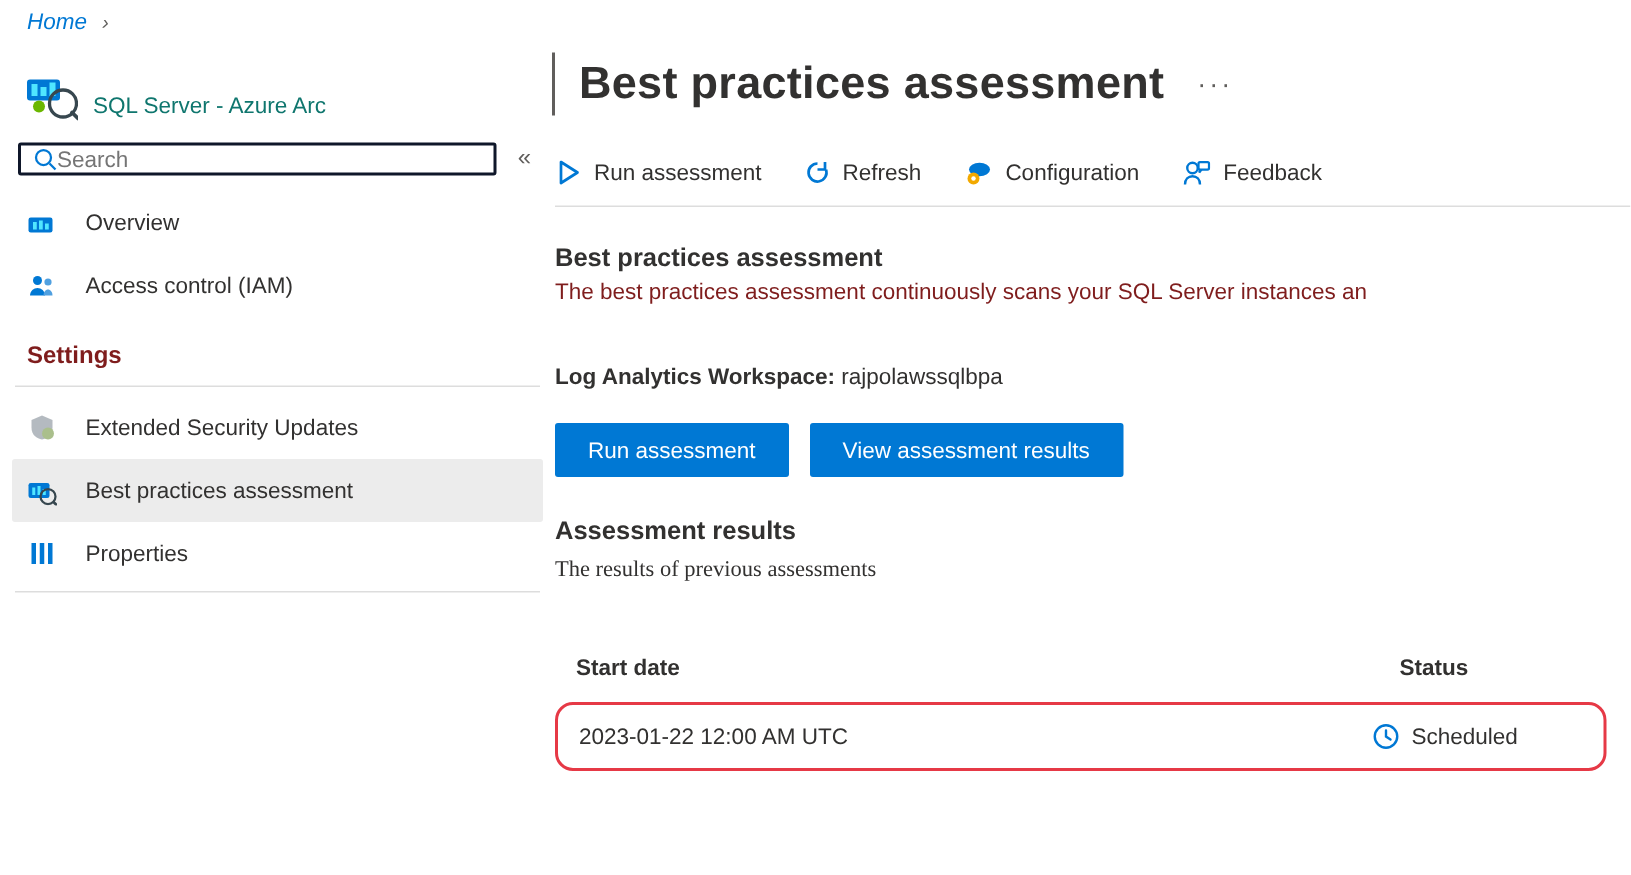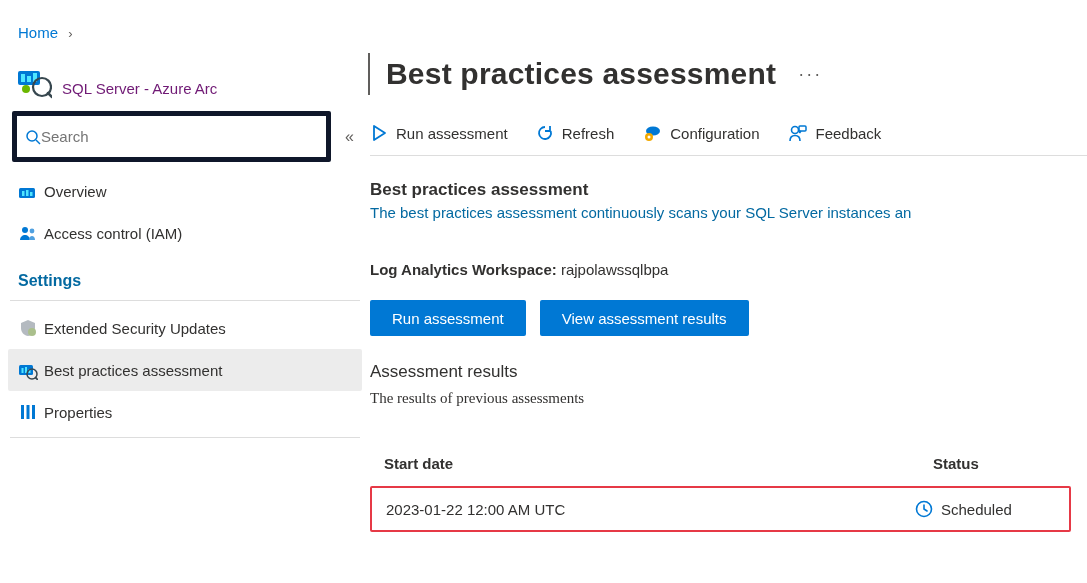--- a/index.html
+++ b/index.html
@@ -6,59 +6,60 @@
     body {
       font-family: 'Segoe UI', Tahoma, sans-serif;
       font-size: 14px;
       color: #323130;
       background: #fff;
       width: 1087px;
       height: 583px;
       overflow: hidden;
     }
     .breadcrumb {
-      padding: 24px 18px 4px;
+      padding: 6px 18px 4px;
       font-size: 15px;
+      font-style: italic;
     }
     .breadcrumb a { color: #0078d4; text-decoration: none; }
     .breadcrumb .chevron { color: #605e5c; margin: 0 6px; font-size: 13px;}
     .layout { display: flex; height: calc(100% - 30px); }
     .sidebar {
       width: 370px;
       flex-shrink: 0;
       padding: 10px 8px 0 8px;
     }
     .resource-header {
       display: flex; align-items: flex-end; gap: 10px;
       padding: 8px 8px 12px 8px;
     }
     .resource-icon {
       width: 36px; height: 36px; position: relative; flex-shrink:0;
     }
-    .resource-subtitle { color: #701a75; font-size: 15px; padding-bottom:2px;}
+    .resource-subtitle { color: #0f766e; font-size: 15px; padding-bottom:2px;}
     .search-row { display:flex; align-items:center; gap:10px; padding: 0 4px 8px 4px;}
     .search-box {
       flex:1; display:flex; align-items:center;
-      border:5px solid #0f172a; border-radius:2px;
-      height:51px; padding:0 8px;
+      border:2px solid #0f172a; border-radius:2px;
+      height:22px; padding:0 8px;
     }
     .search-box input {
       border:none; outline:none; flex:1; font-size:15px; color:#605e5c;
       background:transparent;
     }
     .collapse-btn { color:#605e5c; cursor:pointer; font-size:16px; padding:4px;}
     .nav-item {
-      display:flex; align-items:center; gap:6px;
+      display:flex; align-items:center; gap:19px;
       height:42px; padding:0 10px; cursor:pointer;
       font-size:15px; border-radius:2px;
     }
     .nav-item.selected { background:#ececec; }
     .nav-item .nav-icon { width:20px; height:20px; display:flex; align-items:center; justify-content:center; flex-shrink:0;}
     .nav-section-title {
-      font-size:16px; font-weight:600; color:#0369a1;
+      font-size:16px; font-weight:600; color:#7f1d1d;
       padding:18px 10px 6px 10px;
     }
     .nav-section-divider { border-top:1px solid #ddd; margin:4px 2px 6px 2px;}
     .muted-icon { filter: grayscale(60%); opacity:0.7;}
 
     .main {
       flex:1; padding: 0 0 0 0; position:relative;
     }
     .main-header {
       display:flex; align-items:center; gap:10px; padding: 8px 0 6px 0;
@@ -69,36 +70,36 @@
     .main-title { font-size:30px; font-weight:600; color:#323130; letter-spacing:0.2px;}
     .more-dots { color:#605e5c; font-size:18px; letter-spacing:2px; margin-left:12px; cursor:pointer;}
     .toolbar {
       display:flex; align-items:center; gap:28px;
       padding: 22px 0 12px 0; border-bottom:1px solid #ddd; margin-right:0;
     }
     .toolbar-item { display:flex; align-items:center; gap:8px; cursor:pointer; font-size:15px; color:#323130;}
     .toolbar-item svg { flex-shrink:0; }
     .content { padding: 24px 0 0 0; }
     .section-title { font-size:17px; font-weight:700; margin-bottom:4px;}
-    .section-text { font-size:15px; color:#0369a1; margin-bottom:36px; white-space:nowrap; overflow:hidden;}
+    .section-text { font-size:15px; color:#7f1d1d; margin-bottom:36px; white-space:nowrap; overflow:hidden;}
     .kv-line { font-size:15px; margin-bottom:22px;margin-top:40px;}
     .kv-line b { font-weight:700; }
     .btn-row { display:flex; gap:14px; margin-bottom:26px;}
     .btn-primary {
       background:#0078d4; color:#fff; border:none; height:36px;
       padding:0 22px; font-size:15px; cursor:pointer; border-radius:2px;
     }
-    .results-title { font-size:17px; font-weight:400; margin-bottom:8px;}
+    .results-title { font-size:17px; font-weight:700; margin-bottom:8px;}
     .results-sub { font-size:15px; margin-bottom:26px;font-family:Liberation Serif, serif;}
     .table-header { display:flex; font-weight:700; font-size:15px; padding:6px 14px 14px 14px;margin-top:42px;}
     .th-start { flex:1; }
     .th-status { width:140px; }
     .table-row {
       display:flex; align-items:center; padding:12px 14px;
-      border:2px solid #e63946; border-radius:2px;
+      border:2px solid #e63946; border-radius:12px;
       margin-right:16px;
     }
     .td-start { flex:1; font-size:15px;}
     .td-status { width:140px; display:flex; align-items:flex-end; gap:8px; font-size:15px;}
   </style>
 </head>
 <body>
 
 <div class="breadcrumb">
   <a href="#">Home</a>

